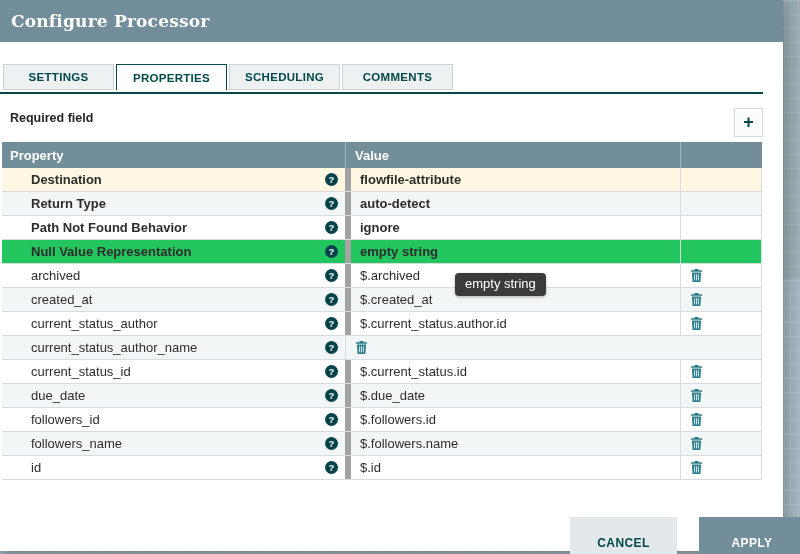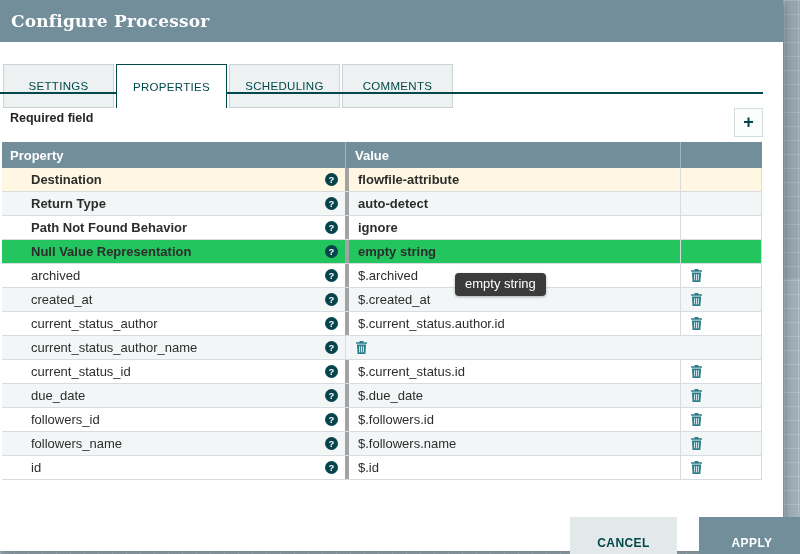--- a/index.html
+++ b/index.html
@@ -19,22 +19,22 @@
   .dialog { position:absolute; left:0; top:0; width:783px; height:551px;
     background:#fff; box-shadow:0 2px 12px rgba(0,0,0,.38); }
 
   .title-bar { height:42px; background:#728e9b; display:flex; align-items:center;
     padding-left:11px; }
   .title { font-family:"DejaVu Serif", serif; font-weight:bold; font-size:17px;
     color:#ffffff; letter-spacing:.2px; }
 
   
   .tabs { position:absolute; left:3px; top:64px; display:flex; gap:2px; }
-  .tab { width:111px; height:44px; background:#eef1f2; border:1px solid #cbd3d6;
-    color:#004849; font-size:11.5px; font-weight:normal; letter-spacing:.3px;
+  .tab { width:111px; height:26px; background:#eef1f2; border:1px solid #cbd3d6;
+    color:#004849; font-size:11.5px; font-weight:bold; letter-spacing:.3px;
     display:flex; align-items:center; justify-content:center; cursor:pointer; }
   .tab.active { background:#fff; border:1px solid #004849; border-bottom:none;
     position:relative; z-index:2; }
   .tab-underline { position:absolute; left:0; top:92px; width:763px; height:2px;
     background:#004849; z-index:1; }
 
   .required-label { position:absolute; left:10px; top:111px; font-size:12.5px;
     font-weight:bold; color:#262626; }
   .add-btn { position:absolute; left:734px; top:108px; width:29px; height:29px;
     border:1px solid #d3dde0; background:#fbfdfd; color:#004849;
@@ -51,21 +51,21 @@
     align-self:stretch; display:flex; align-items:center; }
   .th-del  { flex:1; align-self:stretch; border-left:1px solid rgba(255,255,255,.35); }
 
   .trow { display:flex; height:24px; border-bottom:1px solid #d8dcde; }
   .cell { display:flex; align-items:center; }
   .col-prop { width:343px; padding-left:29px; }
   .help-icon { margin-left:auto; margin-right:7px; width:13px; height:13px;
     border-radius:50%; background:#06444c; color:#fff; font-size:9.5px;
     font-weight:bold; display:flex; align-items:center; justify-content:center;
     cursor:pointer; flex:none; }
-  .col-val { width:335px; padding-left:9px; border-left:4px solid #a3a3a3;
+  .col-val { width:335px; padding-left:9px; border-left:6px solid #a3a3a3;
     cursor:pointer; }
   .col-del { flex:1; padding-left:10px; border-left:1px solid #d8dcde;
     border-right:1px solid #d8dcde; }
   .required .prop-name, .required .val { font-weight:bold; }
   .row-even { background:#ffffff; }
   .row-odd { background:#f3f6f7; }
   .row-highlight { background:#fff7e1; }
   .row-hover { background:#22c55e; }
   .trash-btn { cursor:pointer; display:flex; align-items:center; }
 

